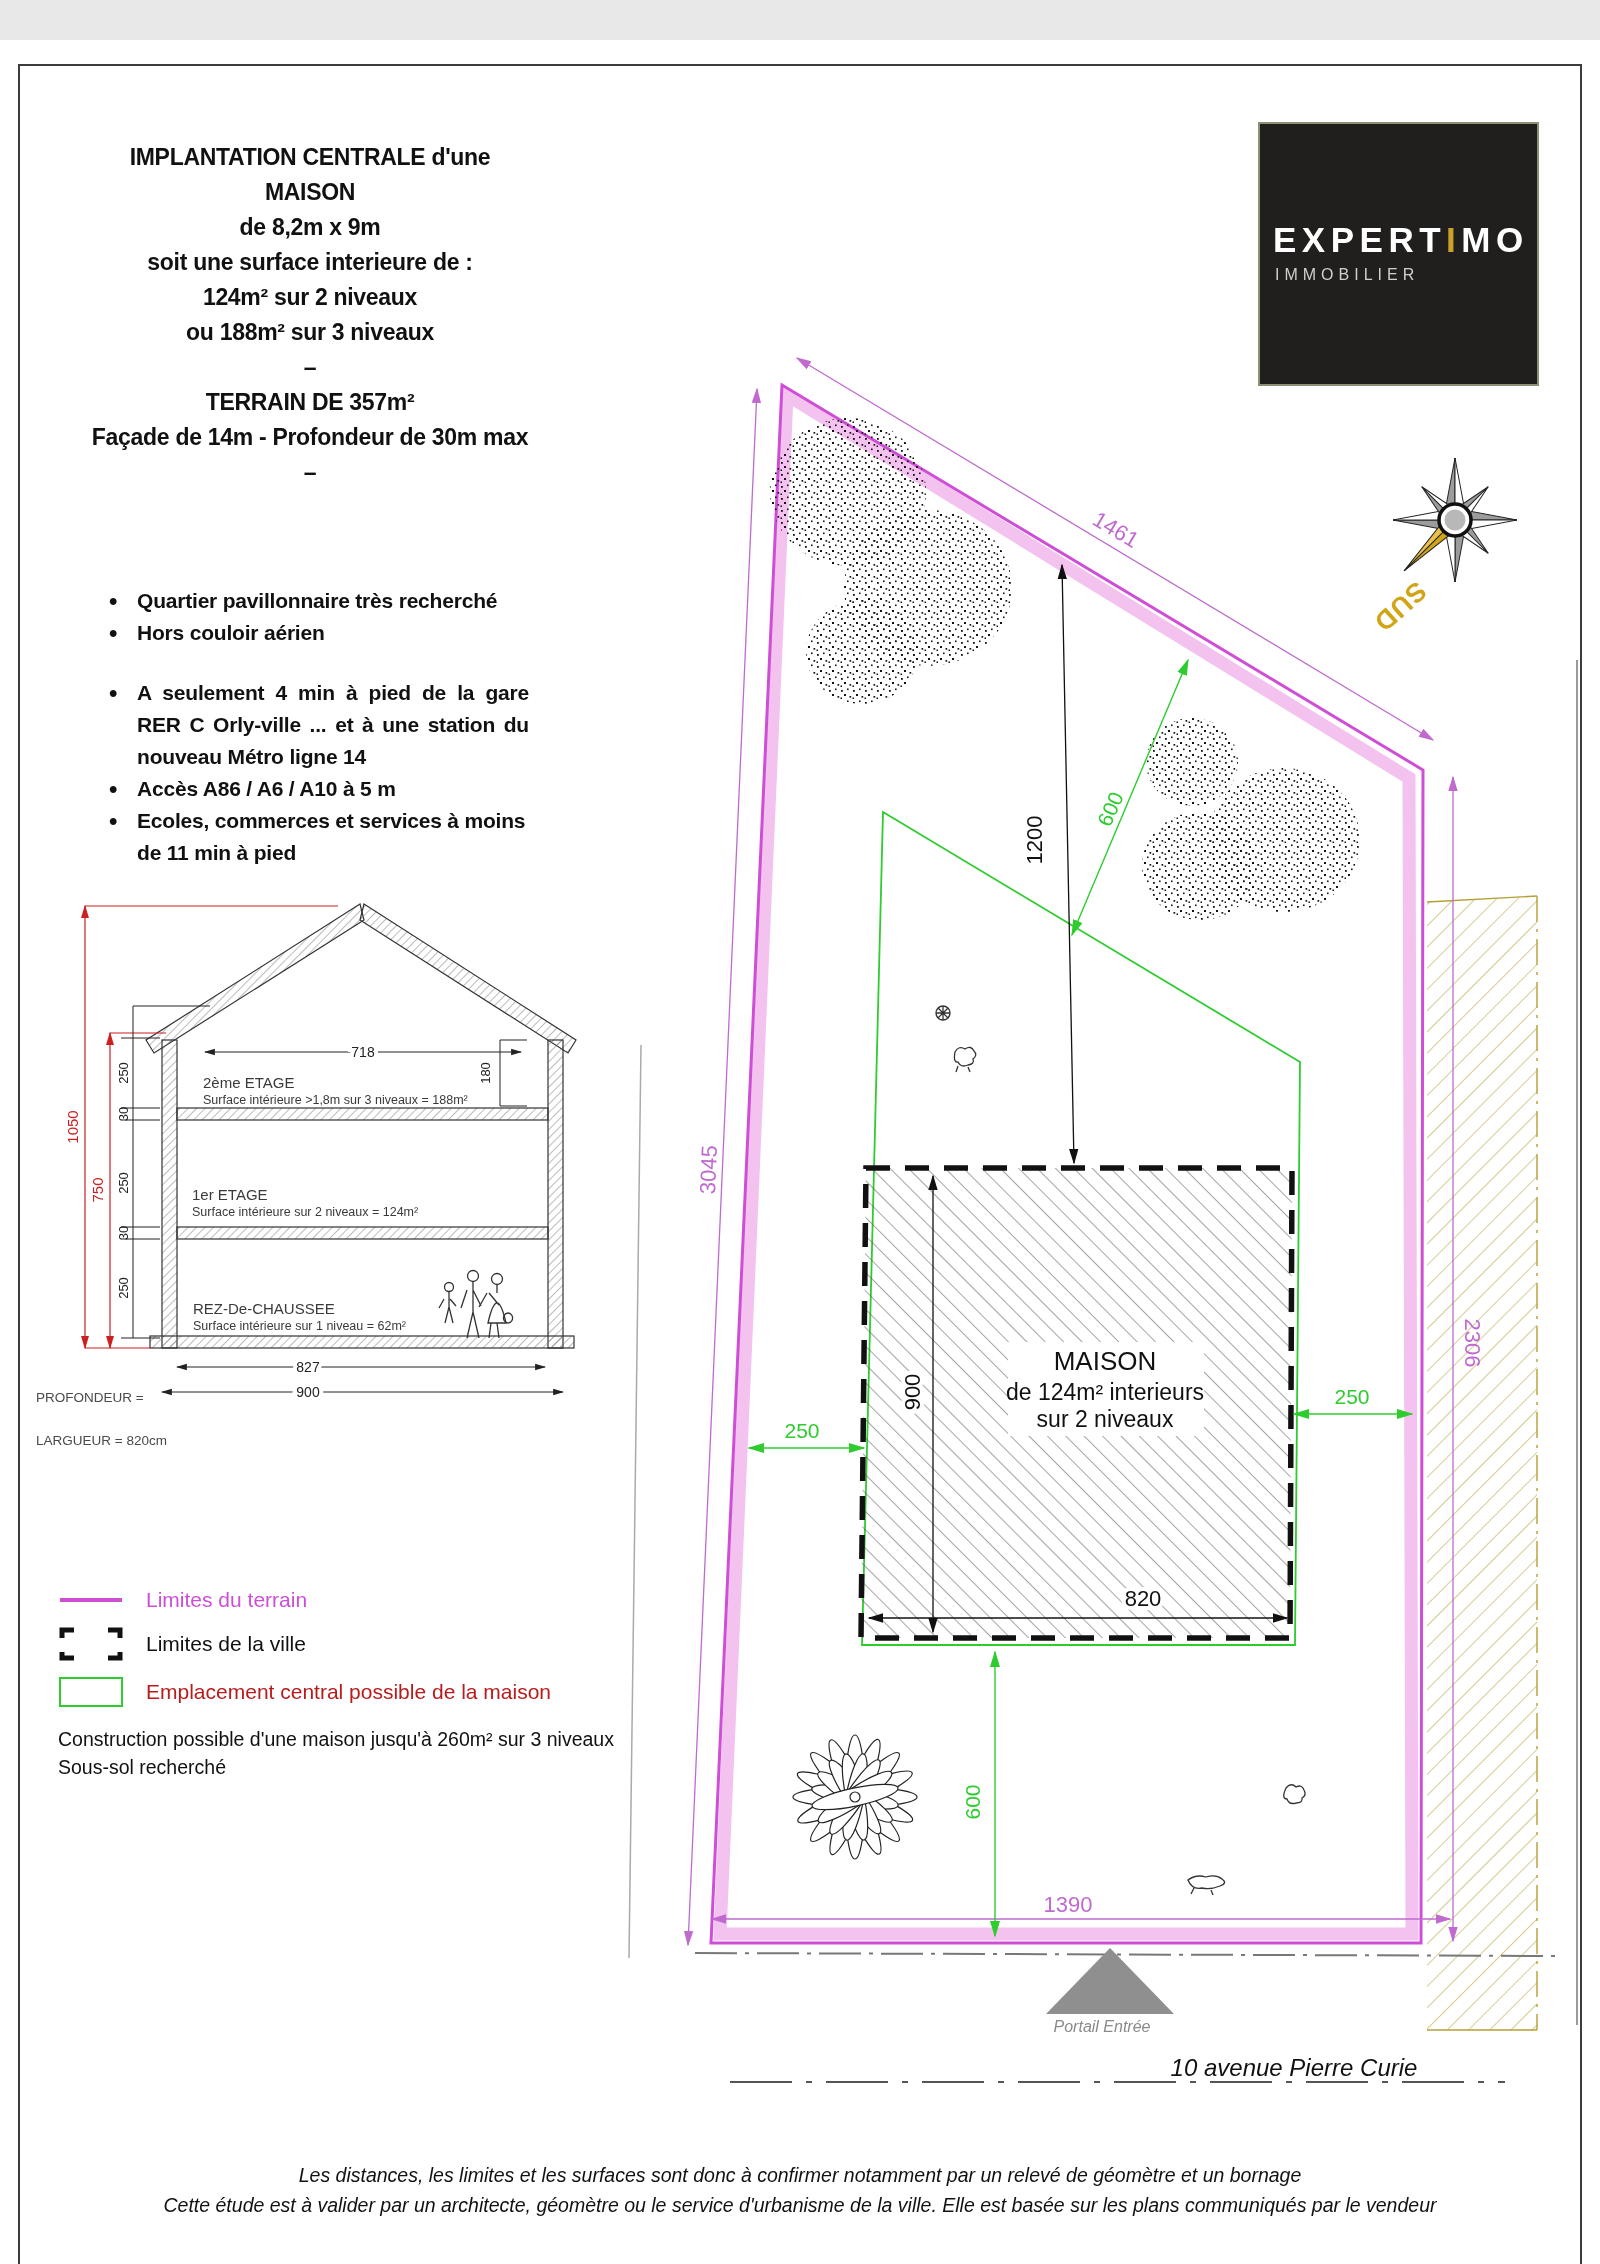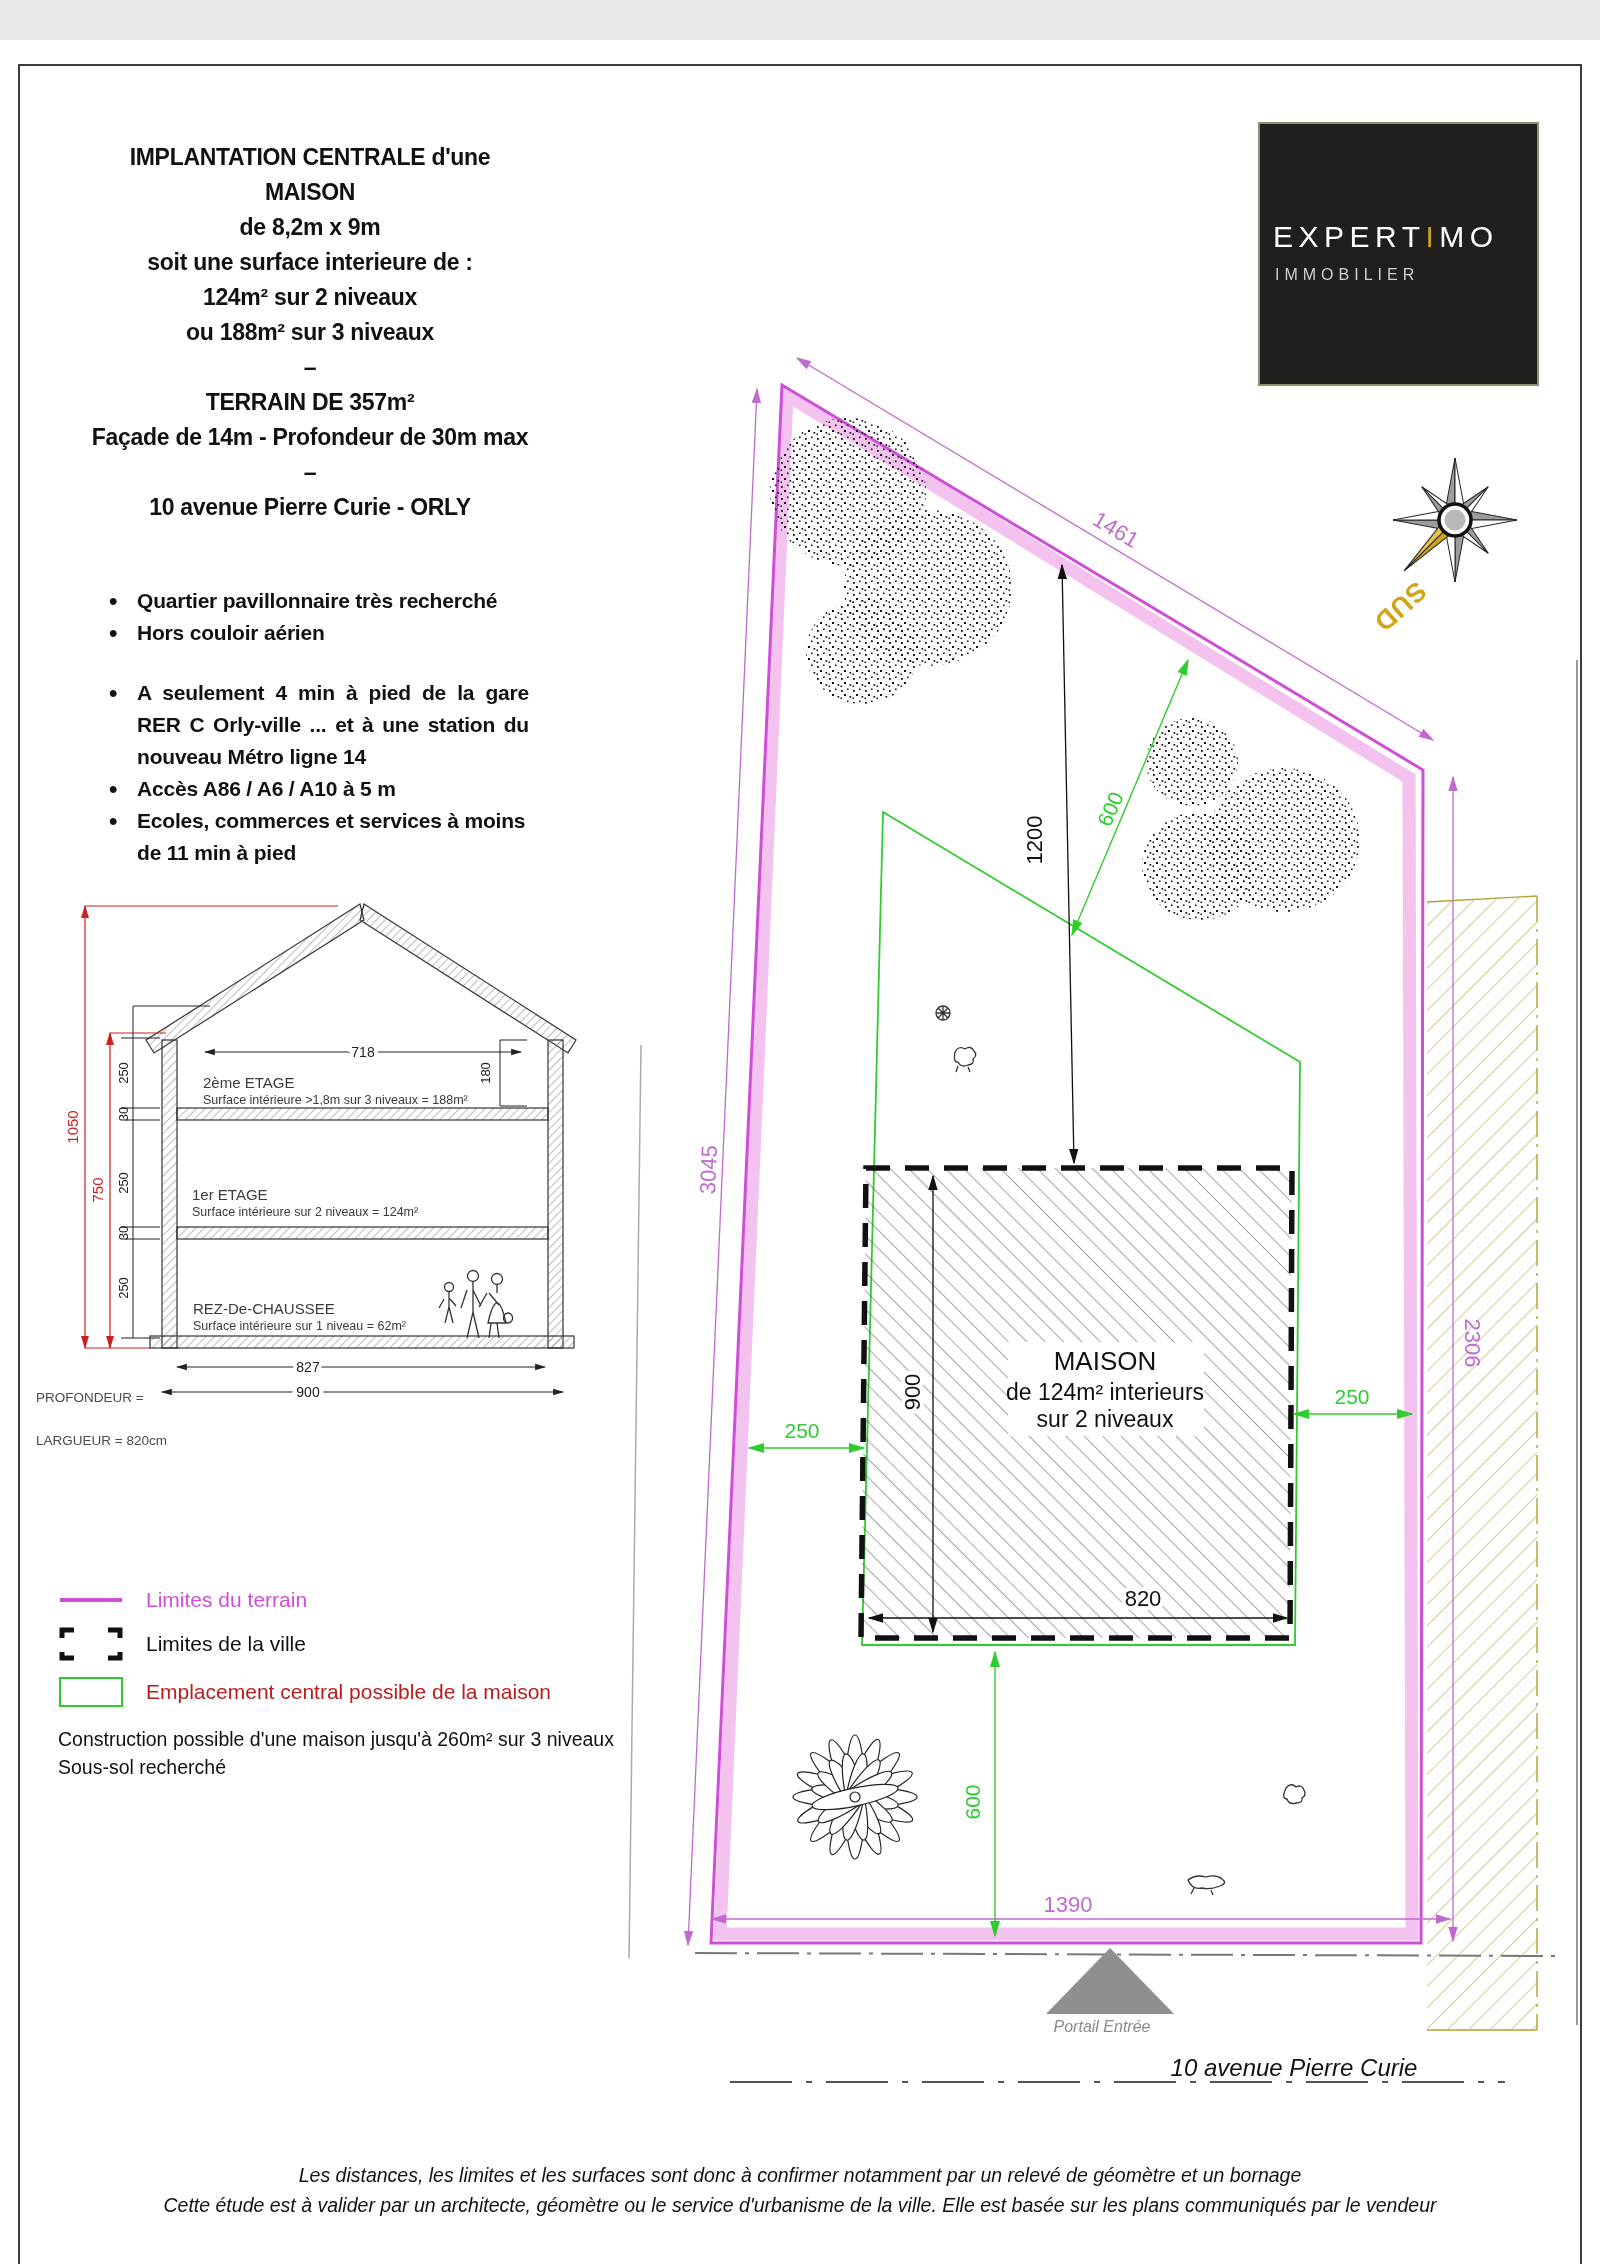--- a/index.html
+++ b/index.html
@@ -11,21 +11,21 @@
     font-weight:700;font-size:23px;line-height:35px;color:#111;letter-spacing:-0.3px;}
   
   #bullet-list{position:absolute;left:95px;top:545px;width:420px;color:#111;}
   .bullet{position:relative;padding-left:42px;font-weight:700;font-size:21px;line-height:32px;letter-spacing:-0.2px;}
   .bullet:before{content:"•";position:absolute;left:14px;top:0;font-size:24px;}
   .sp{height:28px;}
   .just{text-align:justify;}
   
   #logo{position:absolute;left:1258px;top:82px;width:281px;height:264px;background:#201f1d;
         border:2px solid #8f8f72;box-sizing:border-box;}
-  #logo .brand{position:absolute;left:13px;top:96px;font-size:30px;color:#ffffff;letter-spacing:5.5px;font-weight:400;}
+  #logo .brand{position:absolute;left:13px;top:96px;font-size:35px;color:#ffffff;letter-spacing:5.5px;font-weight:700;}
   #logo .brand .accent{color:#c9a227;}
   #logo .sub{position:absolute;left:15px;top:142px;font-size:16px;color:#cfcfcf;letter-spacing:5px;}
   
   #legend{position:absolute;left:58px;top:1548px;width:620px;}
   .leg-row{display:flex;align-items:center;margin-bottom:14px;}
   .leg-swatch{width:66px;margin-right:22px;flex:none;display:flex;align-items:center;justify-content:center;}
   .leg-label{font-size:21px;text-align:center;}
   #legend-notes{position:absolute;left:58px;top:1686px;width:600px;font-size:19.5px;line-height:27.5px;color:#111;}
   
   #disclaimer{position:absolute;left:60px;top:2120px;width:1480px;text-align:center;
@@ -43,21 +43,20 @@
   <div id="title-block">
     <div>IMPLANTATION CENTRALE d'une MAISON</div>
     <div>de 8,2m x 9m</div>
     <div>soit une surface interieure de :</div>
     <div>124m² sur 2 niveaux</div>
     <div>ou 188m² sur 3 niveaux</div>
     <div>–</div>
     <div>TERRAIN DE 357m²</div>
     <div>Façade de 14m - Profondeur de 30m max</div>
     <div>–</div>
-    <div>10 avenue Pierre Curie - ORLY</div>
   </div>
 
   <div id="logo">
     <div class="brand"><span>EXPERT</span><span class="accent">I</span><span>MO</span></div>
     <div class="sub">IMMOBILIER</div>
   </div>
 
   <div id="bullet-list">
     <div class="bullet">Quartier pavillonnaire très recherché</div>
     <div class="bullet">Hors couloir aérien</div>

